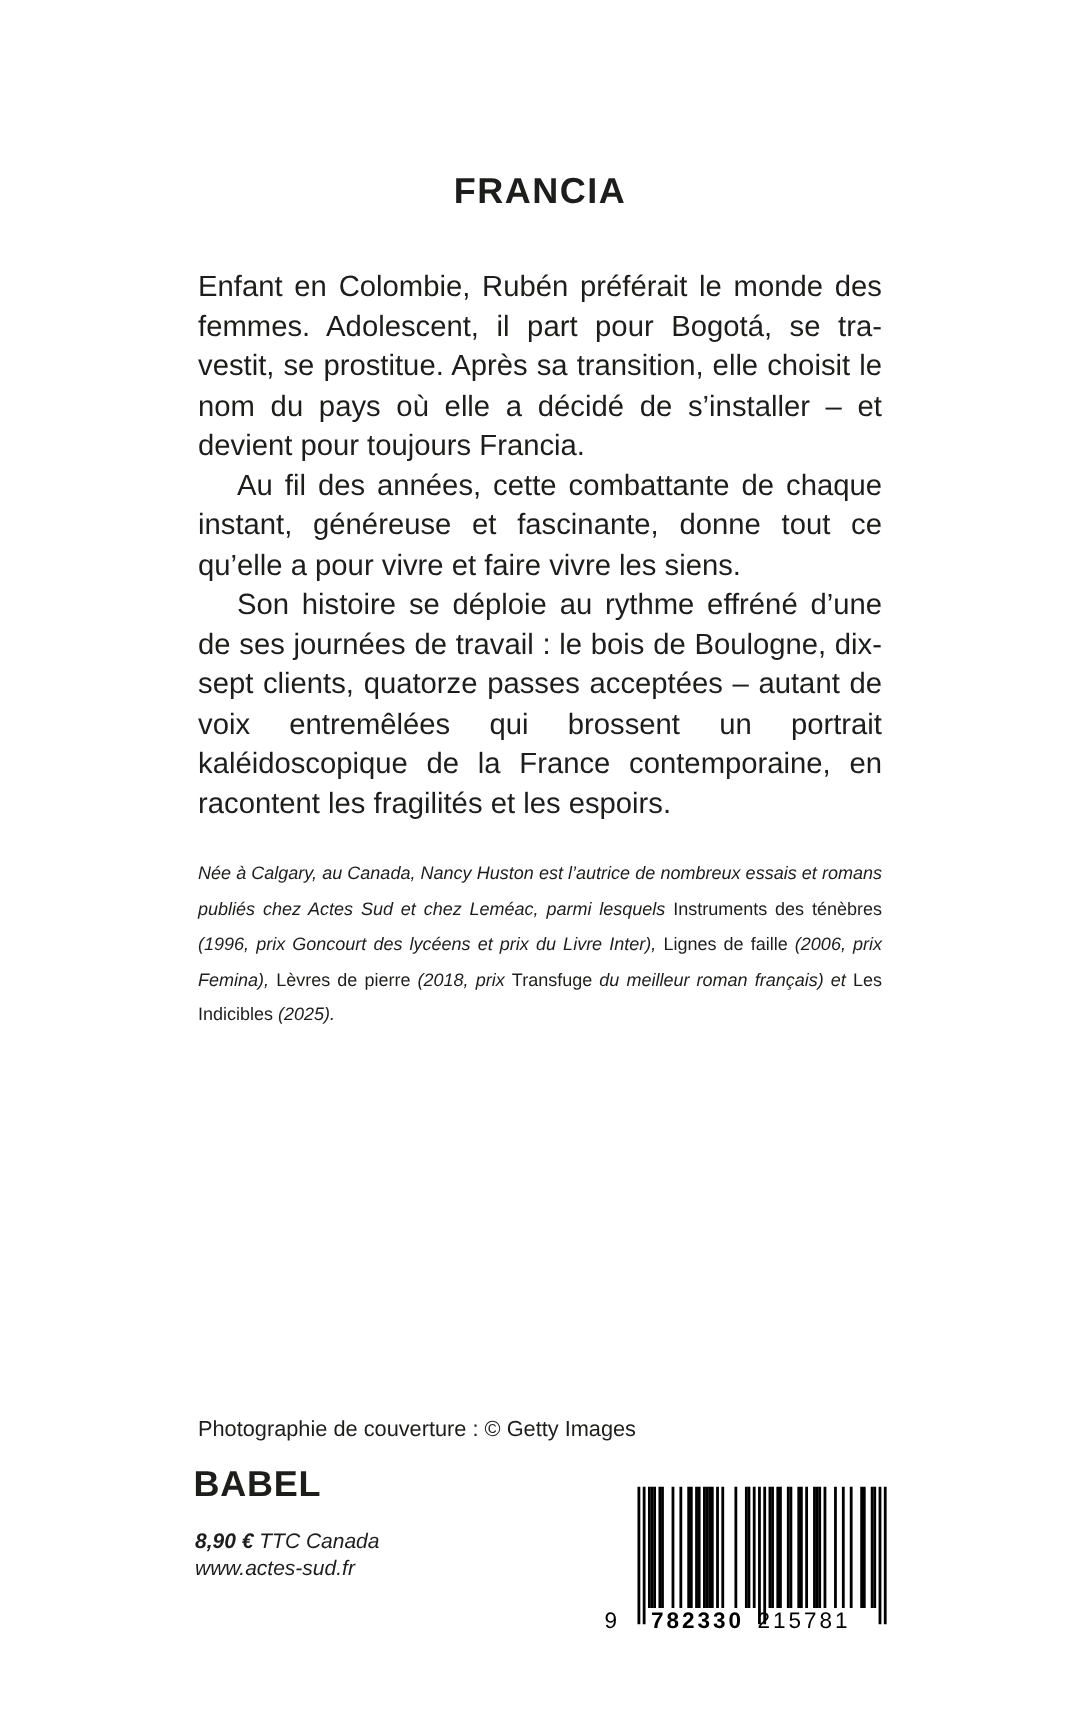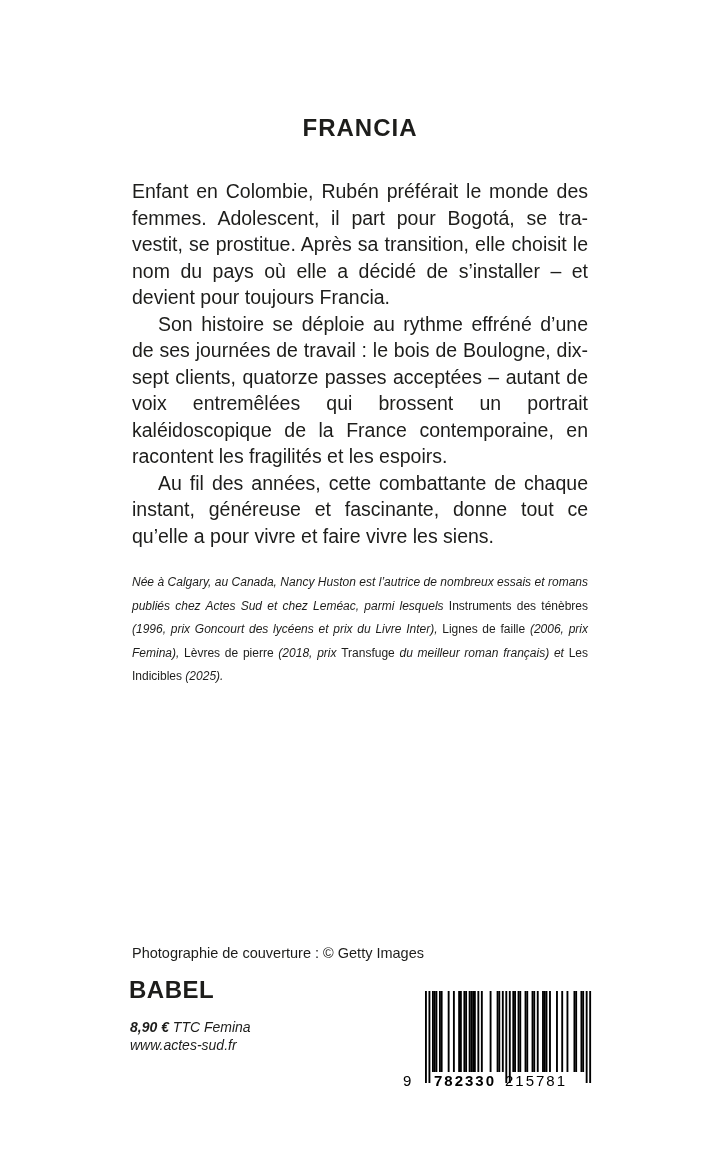--- a/index.html
+++ b/index.html
@@ -47,32 +47,32 @@
 </style>
 </head>
 <body>
 
 <div class="page">
 
   <h1 class="title">FRANCIA</h1>
 
   <div class="synopsis">
       <p>Enfant en Colombie, Rubén préférait le monde des femmes. Adolescent, il part pour Bogotá, se tra­vestit, se prostitue. Après sa transition, elle choi­sit le nom du pays où elle a décidé de s’installer – et devient pour toujours Francia.</p>
+      <p class="ind">Au fil des années, cette combattante de chaque instant, généreuse et fascinante, donne tout ce qu’elle a pour vivre et faire vivre les siens.</p>
       <p class="ind">Son histoire se déploie au rythme effréné d’une de ses journées de travail : le bois de Boulogne, dix-sept clients, quatorze passes acceptées – autant de voix entremêlées qui brossent un portrait kaléidoscopique de la France contemporaine, en racontent les fragilités et les espoirs.</p>
-      <p class="ind">Au fil des années, cette combattante de chaque instant, généreuse et fascinante, donne tout ce qu’elle a pour vivre et faire vivre les siens.</p>
     </div>
 
   <div class="bio"><span>Née à Calgary, au Canada, Nancy Huston est l’autrice de nombreux essais et romans publiés chez Actes Sud et chez Leméac, parmi lesquels </span><span class="rom">Instruments des ténèbres</span><span> (1996, prix Goncourt des lycéens et prix du Livre Inter), </span><span class="rom">Lignes de faille</span><span> (2006, prix Femina), </span><span class="rom">Lèvres de pierre</span><span> (2018, prix </span><span class="rom">Transfuge</span><span> du meilleur roman français) et </span><span class="rom">Les Indicibles</span><span> (2025).</span></div>
 
   <div class="credit">Photographie de couverture : © Getty Images</div>
 
   <div class="imprint">BABEL</div>
 
   <div class="isbn-block">
-    <div><span class="bold">8,90 €</span><span> TTC Femina</span></div>
+    <div><span class="bold">8,90 €</span><span> TTC Canada</span></div>
     <div>www.actes-sud.fr</div>
   </div>
 
   <svg class="barcode" viewBox="0 0 192 92" xmlns="http://www.w3.org/2000/svg">
       <rect x="22.00" y="0" width="1.87" height="92" fill="#000000"></rect>
       <rect x="25.49" y="0" width="1.87" height="92" fill="#000000"></rect>
       <rect x="28.99" y="0" width="1.87" height="81" fill="#000000"></rect>
       <rect x="30.73" y="0" width="1.87" height="81" fill="#000000"></rect>
       <rect x="32.48" y="0" width="1.87" height="81" fill="#000000"></rect>
       <rect x="35.98" y="0" width="1.87" height="81" fill="#000000"></rect>

